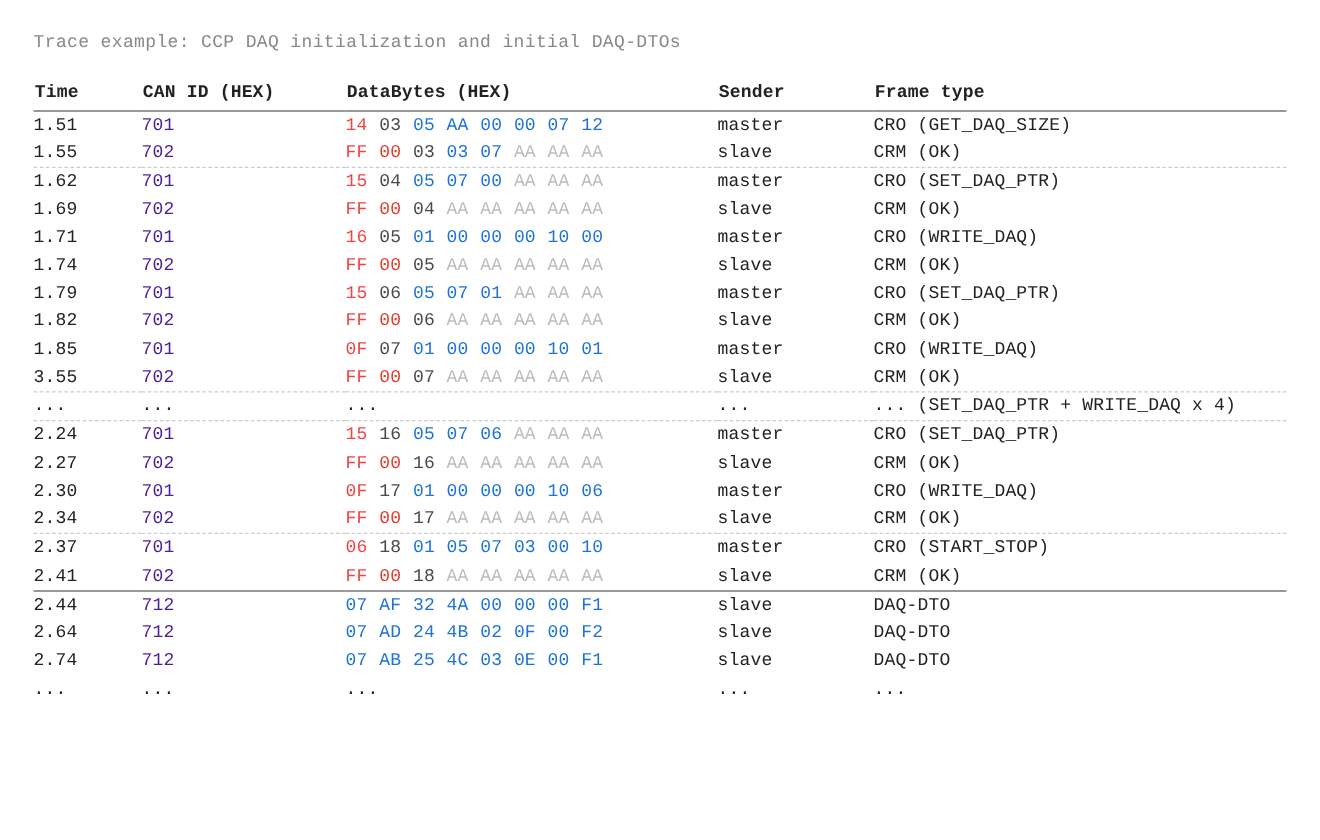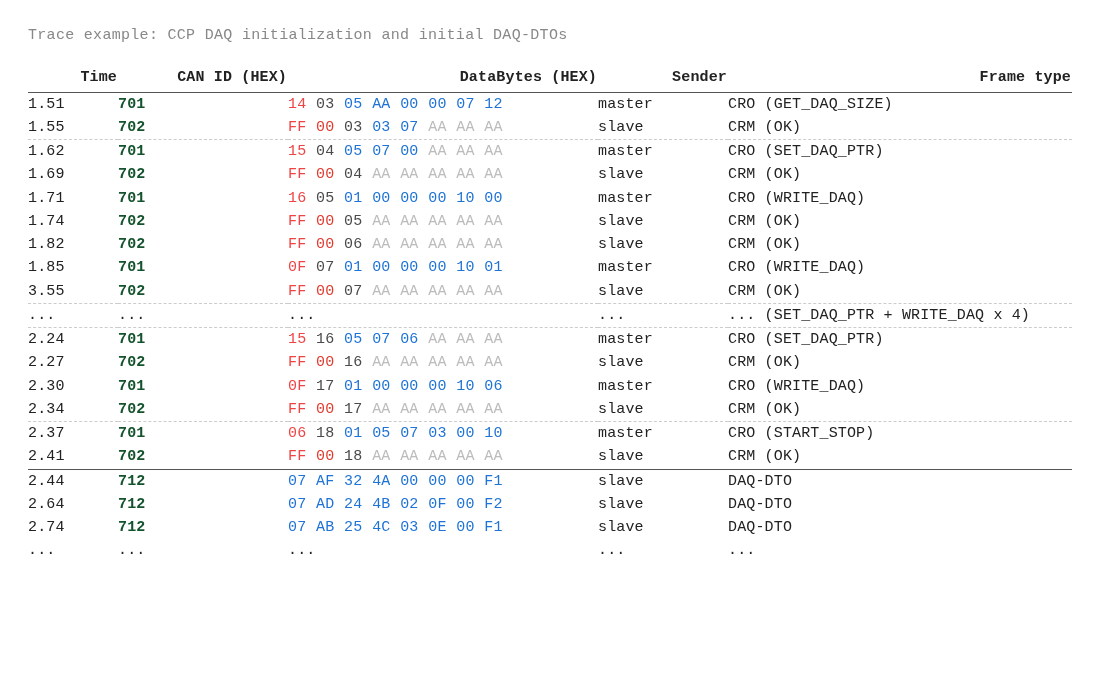--- a/index.html
+++ b/index.html
@@ -22,38 +22,38 @@
     color: #888;
     margin-bottom: 18px;
     letter-spacing: 0.02em;
   }
   table.trace {
     border-collapse: collapse;
     width: 100%;
     table-layout: fixed;
   }
   table.trace th {
-    text-align: right;
+    text-align: left;
     font-weight: 600;
     color: #222;
     padding-bottom: 2px;
     border-bottom: 1px solid #555;
   }
   table.trace td {
     padding: 0;
     vertical-align: baseline;
     white-space: nowrap;
   }
   .col-time   { width: 90px; }
   .col-canid  { width: 170px; }
   .col-bytes  { width: 310px; }
   .col-sender { width: 130px; }
   .col-type   { width: auto; }
 
-  .canid { color: #14532d; font-weight: bold; }
+  .canid { color: #4c1d95; }
   .byte-g { color: #ef4444; }  
   .byte-r { color: #e23b2e; }  
   .byte-b { color: #1e73d6; }  
   .byte-d { color: #4a4a4a; }  
   .byte-x { color: #bcbcbc; }  
   .sender, .ftype, .time { color: #222; }
 
   tr.sep-dashed td { border-bottom: 1px dashed #ccc; }
   tr.sep-solid  td { border-bottom: 1px solid #555; }
   .bytes span { display: inline-block; width: 2.1ch; text-align: left; }
@@ -118,20 +118,27 @@
           <td class="ftype">CRO (WRITE_DAQ)</td>
         </tr>
         <tr>
           <td class="time">1.74</td>
           <td class="canid">702</td>
           <td class="bytes"><span class="byte-g">FF</span> <span class="byte-r">00</span> <span class="byte-d">05</span> <span class="byte-x">AA</span> <span class="byte-x">AA</span> <span class="byte-x">AA</span> <span class="byte-x">AA</span> <span class="byte-x">AA</span></td>
           <td class="sender">slave</td>
           <td class="ftype">CRM (OK)</td>
         </tr>
         <tr>
+          <td class="time">1.79</td>
+          <td class="canid">701</td>
+          <td class="bytes"><span class="byte-g">15</span> <span class="byte-d">06</span> <span class="byte-b">05</span> <span class="byte-b">07</span> <span class="byte-b">01</span> <span class="byte-x">AA</span> <span class="byte-x">AA</span> <span class="byte-x">AA</span></td>
+          <td class="sender">master</td>
+          <td class="ftype">CRO (SET_DAQ_PTR)</td>
+        </tr>
+        <tr>
           <td class="time">1.82</td>
           <td class="canid">702</td>
           <td class="bytes"><span class="byte-g">FF</span> <span class="byte-r">00</span> <span class="byte-d">06</span> <span class="byte-x">AA</span> <span class="byte-x">AA</span> <span class="byte-x">AA</span> <span class="byte-x">AA</span> <span class="byte-x">AA</span></td>
           <td class="sender">slave</td>
           <td class="ftype">CRM (OK)</td>
         </tr>
         <tr>
           <td class="time">1.85</td>
           <td class="canid">701</td>
           <td class="bytes"><span class="byte-g">0F</span> <span class="byte-d">07</span> <span class="byte-b">01</span> <span class="byte-b">00</span> <span class="byte-b">00</span> <span class="byte-b">00</span> <span class="byte-b">10</span> <span class="byte-b">01</span></td>

